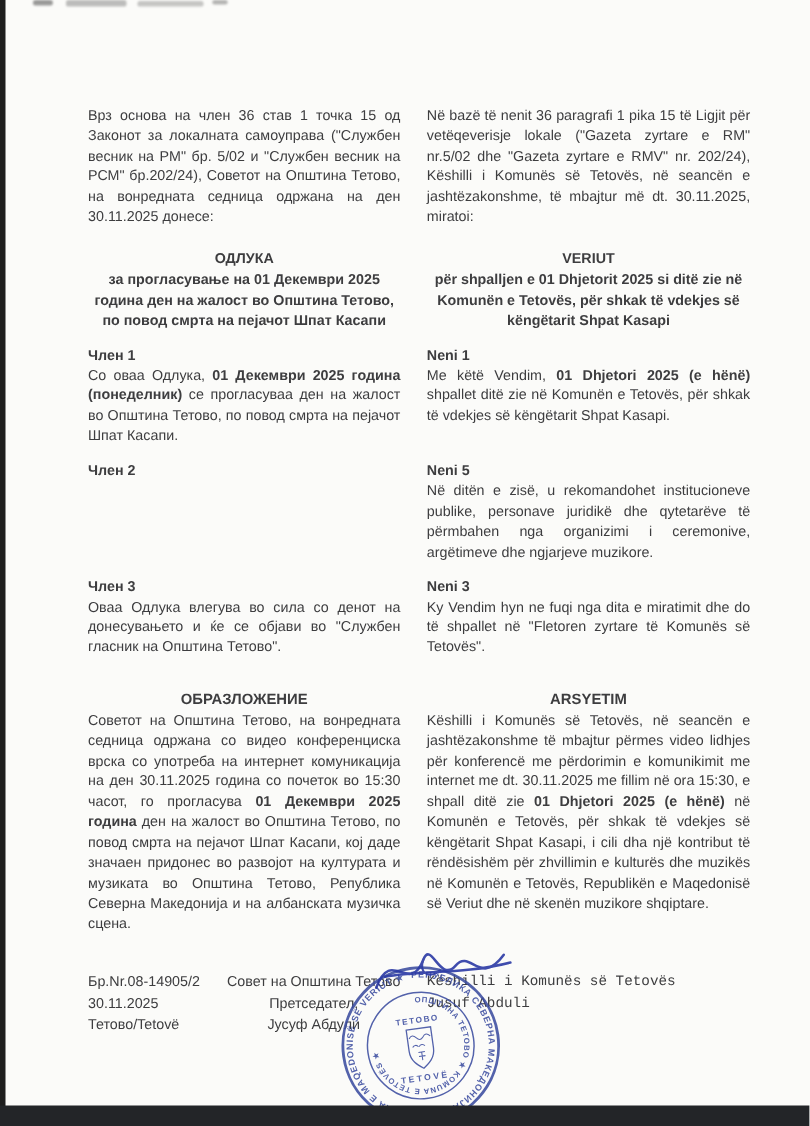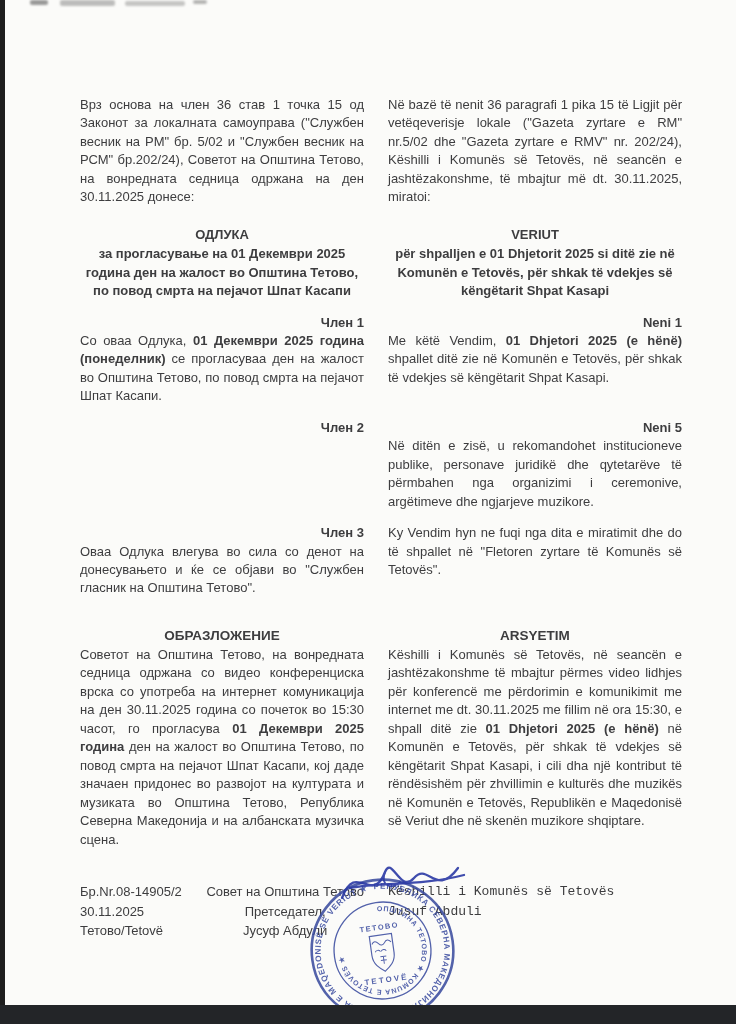--- a/index.html
+++ b/index.html
@@ -32,21 +32,21 @@
   .paper{position:absolute;left:80px;top:96px;width:586px;}
   .doc-grid{
     display:grid;
     grid-template-columns:284px 294px;
     column-gap:24px;
   }
   .para{text-align:justify;}
   .cell{margin-bottom:13px;}
   .title-block{text-align:center;font-weight:bold;margin-top:6px;}
   .title-block .title{margin-bottom:1px;}
-  .art-head{font-size:13px;font-weight:bold;text-align:right;}
+  .art-head{font-size:13px;font-weight:bold;text-align:left;}
   .gap-lg{margin-top:15px;}
   .rat-head{font-size:13.5px;font-weight:bold;text-align:center;margin-bottom:1px;}
 
   
   .footer-left{display:flex;justify-content:space-between;margin-top:20px;}
   .footer-right{margin-top:20px;}
   .ref-block div{line-height:1.5;}
   .council-mk{text-align:center;line-height:1.5;}
   .council-sq{text-align:left;line-height:1.5;font-family:Liberation Mono, monospace;}
 
@@ -99,20 +99,21 @@
     <section class="cell">
       <h3 class="art-head">Neni 5</h3>
       <p class="para"><span>Në ditën e zisë, u rekomandohet institucioneve publike, personave juridikë dhe qytetarëve të përmbahen nga organizimi i ceremonive, argëtimeve dhe ngjarjeve muzikore.</span></p>
     </section>
 
     <section class="cell">
       <h3 class="art-head">Член 3</h3>
       <p class="para"><span>Оваа Одлука влегува во сила со денот на донесувањето и ќе се објави во "Службен гласник на Општина Тетово".</span></p>
     </section>
     <section class="cell">
+      <h3 class="art-head">Neni 3</h3>
       <p class="para"><span>Ky Vendim hyn ne fuqi nga dita e miratimit dhe do të shpallet në "Fletoren zyrtare të Komunës së Tetovës".</span></p>
     </section>
 
     <section class="cell gap-lg">
       <h3 class="rat-head">ОБРАЗЛОЖЕНИЕ</h3>
       <p class="para"><span>Советот на Општина Тетово, на вонредната седница одржана со видео конференциска врска со употреба на интернет комуникација на ден 30.11.2025 година со почеток во 15:30 часот, го прогласува </span><span style="font-weight: bold;">01 Декември 2025 година</span><span> ден на жалост во Општина Тетово, по повод смрта на пејачот Шпат Касапи, кој даде значаен придонес во развојот на културата и музиката во Општина Тетово, Република Северна Македонија и на албанската музичка сцена.</span></p>
     </section>
     <section class="cell gap-lg">
       <h3 class="rat-head">ARSYETIM</h3>
       <p class="para"><span>Këshilli i Komunës së Tetovës, në seancën e jashtëzakonshme të mbajtur përmes video lidhjes për konferencë me përdorimin e komunikimit me internet me dt. 30.11.2025 me fillim në ora 15:30, e shpall ditë zie </span><span style="font-weight: bold;">01 Dhjetori 2025 (e hënë)</span><span> në Komunën e Tetovës, për shkak të vdekjes së këngëtarit Shpat Kasapi, i cili dha një kontribut të rëndësishëm për zhvillimin e kulturës dhe muzikës në Komunën e Tetovës, Republikën e Maqedonisë së Veriut dhe në skenën muzikore shqiptare.</span></p>

